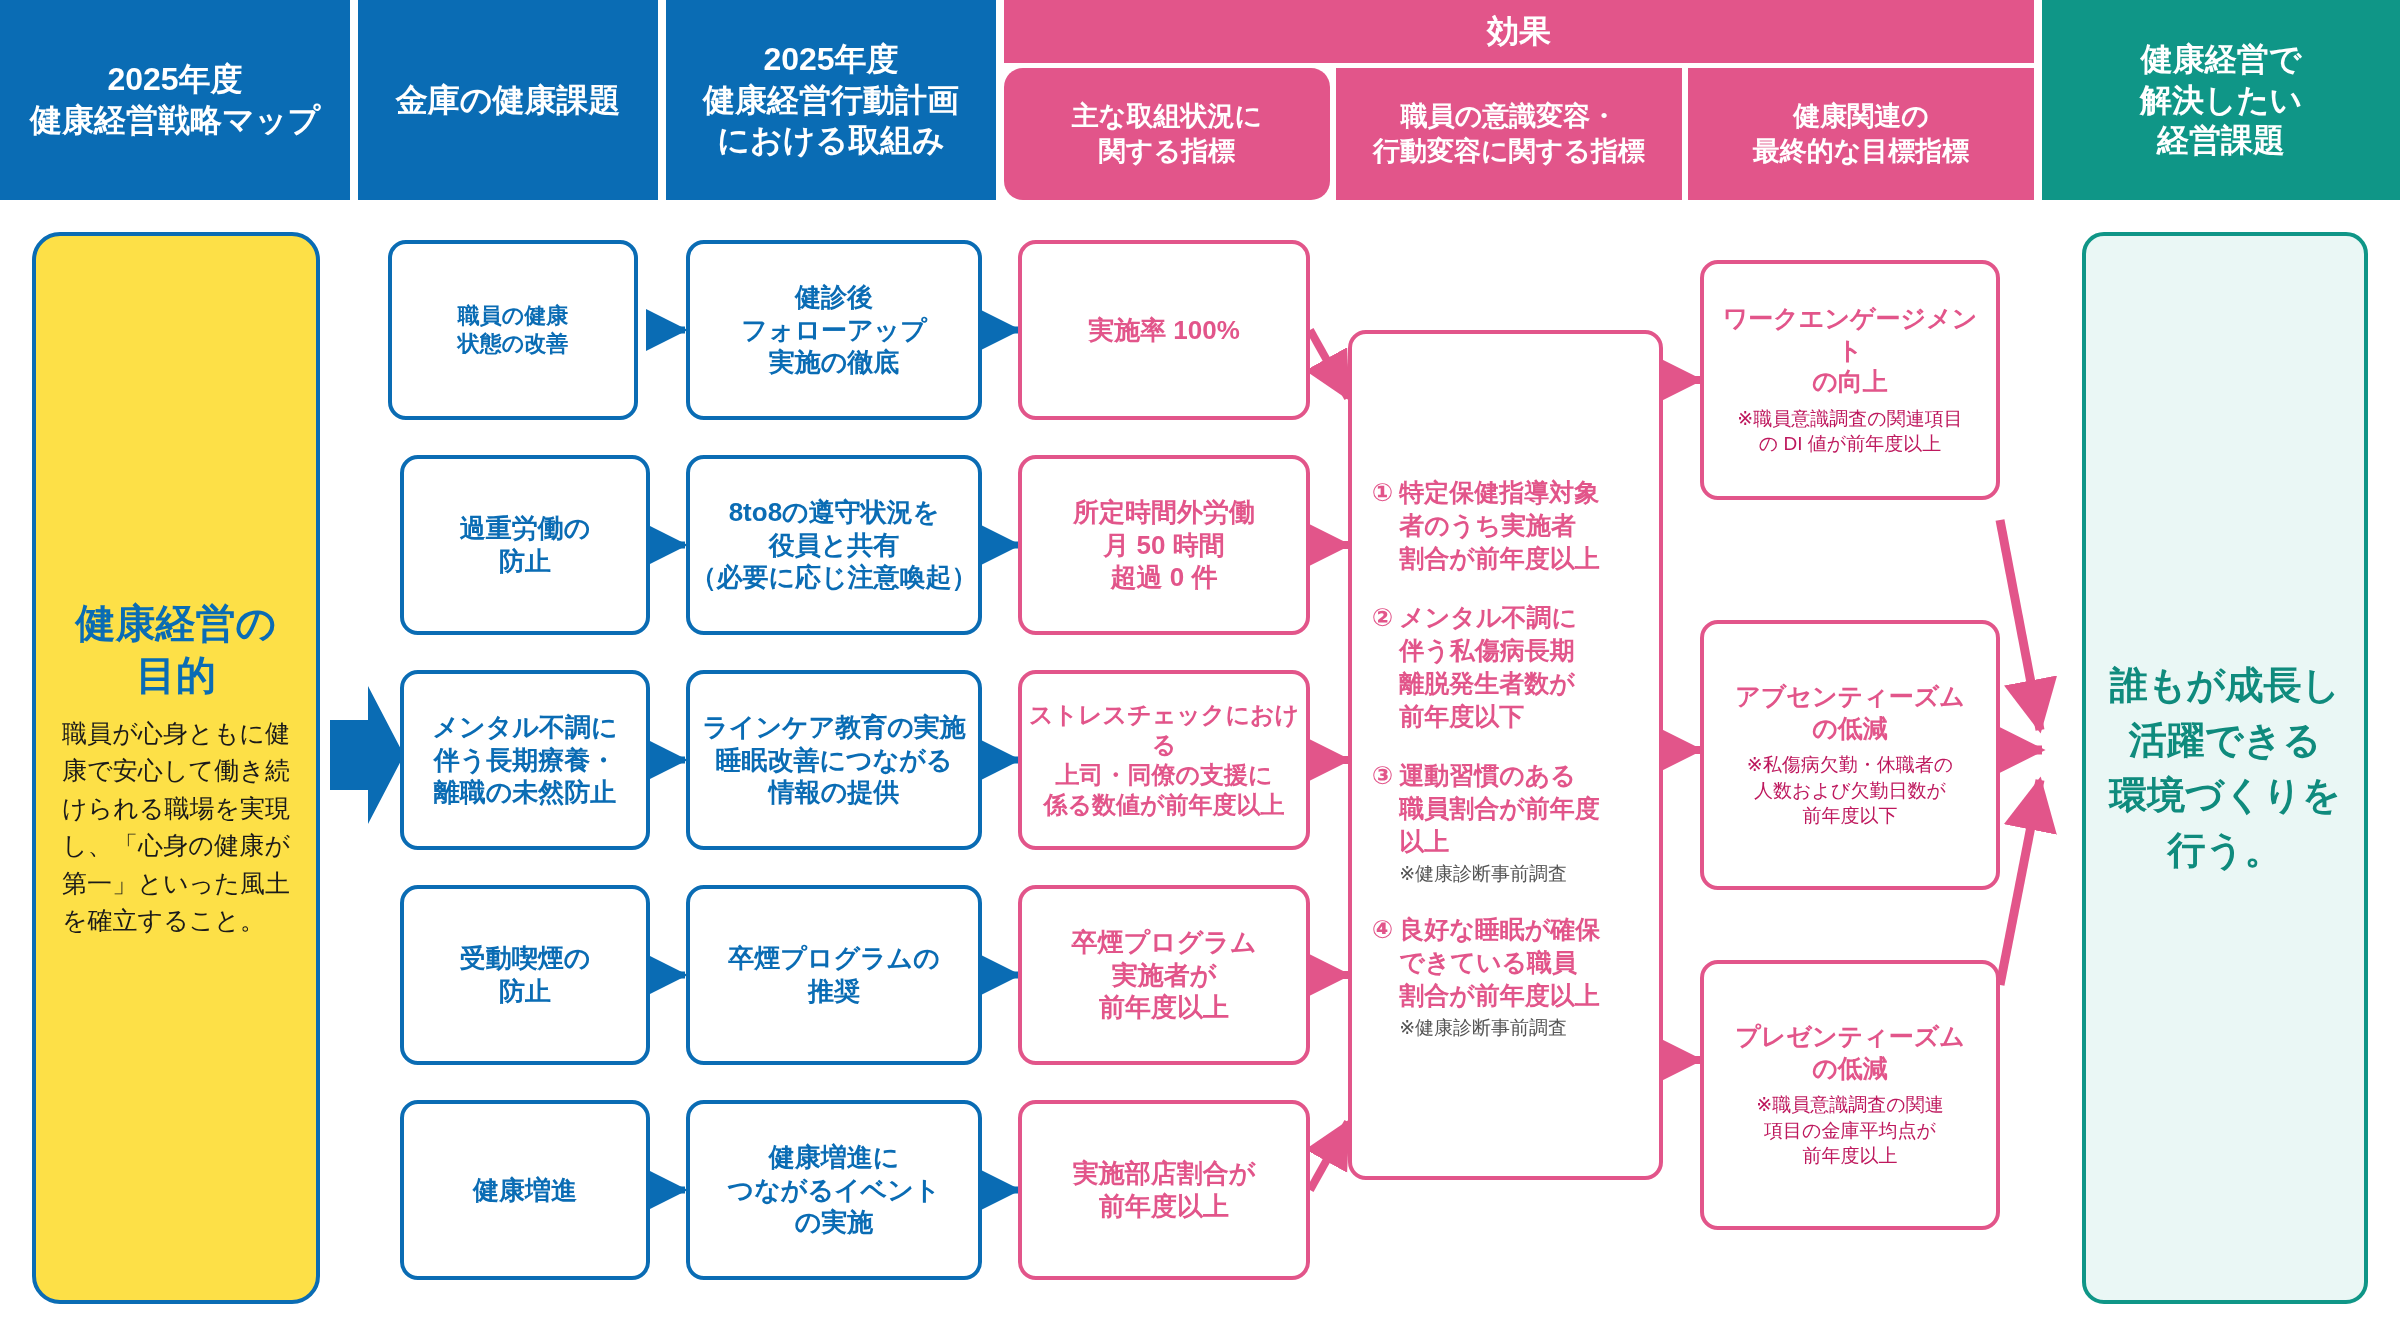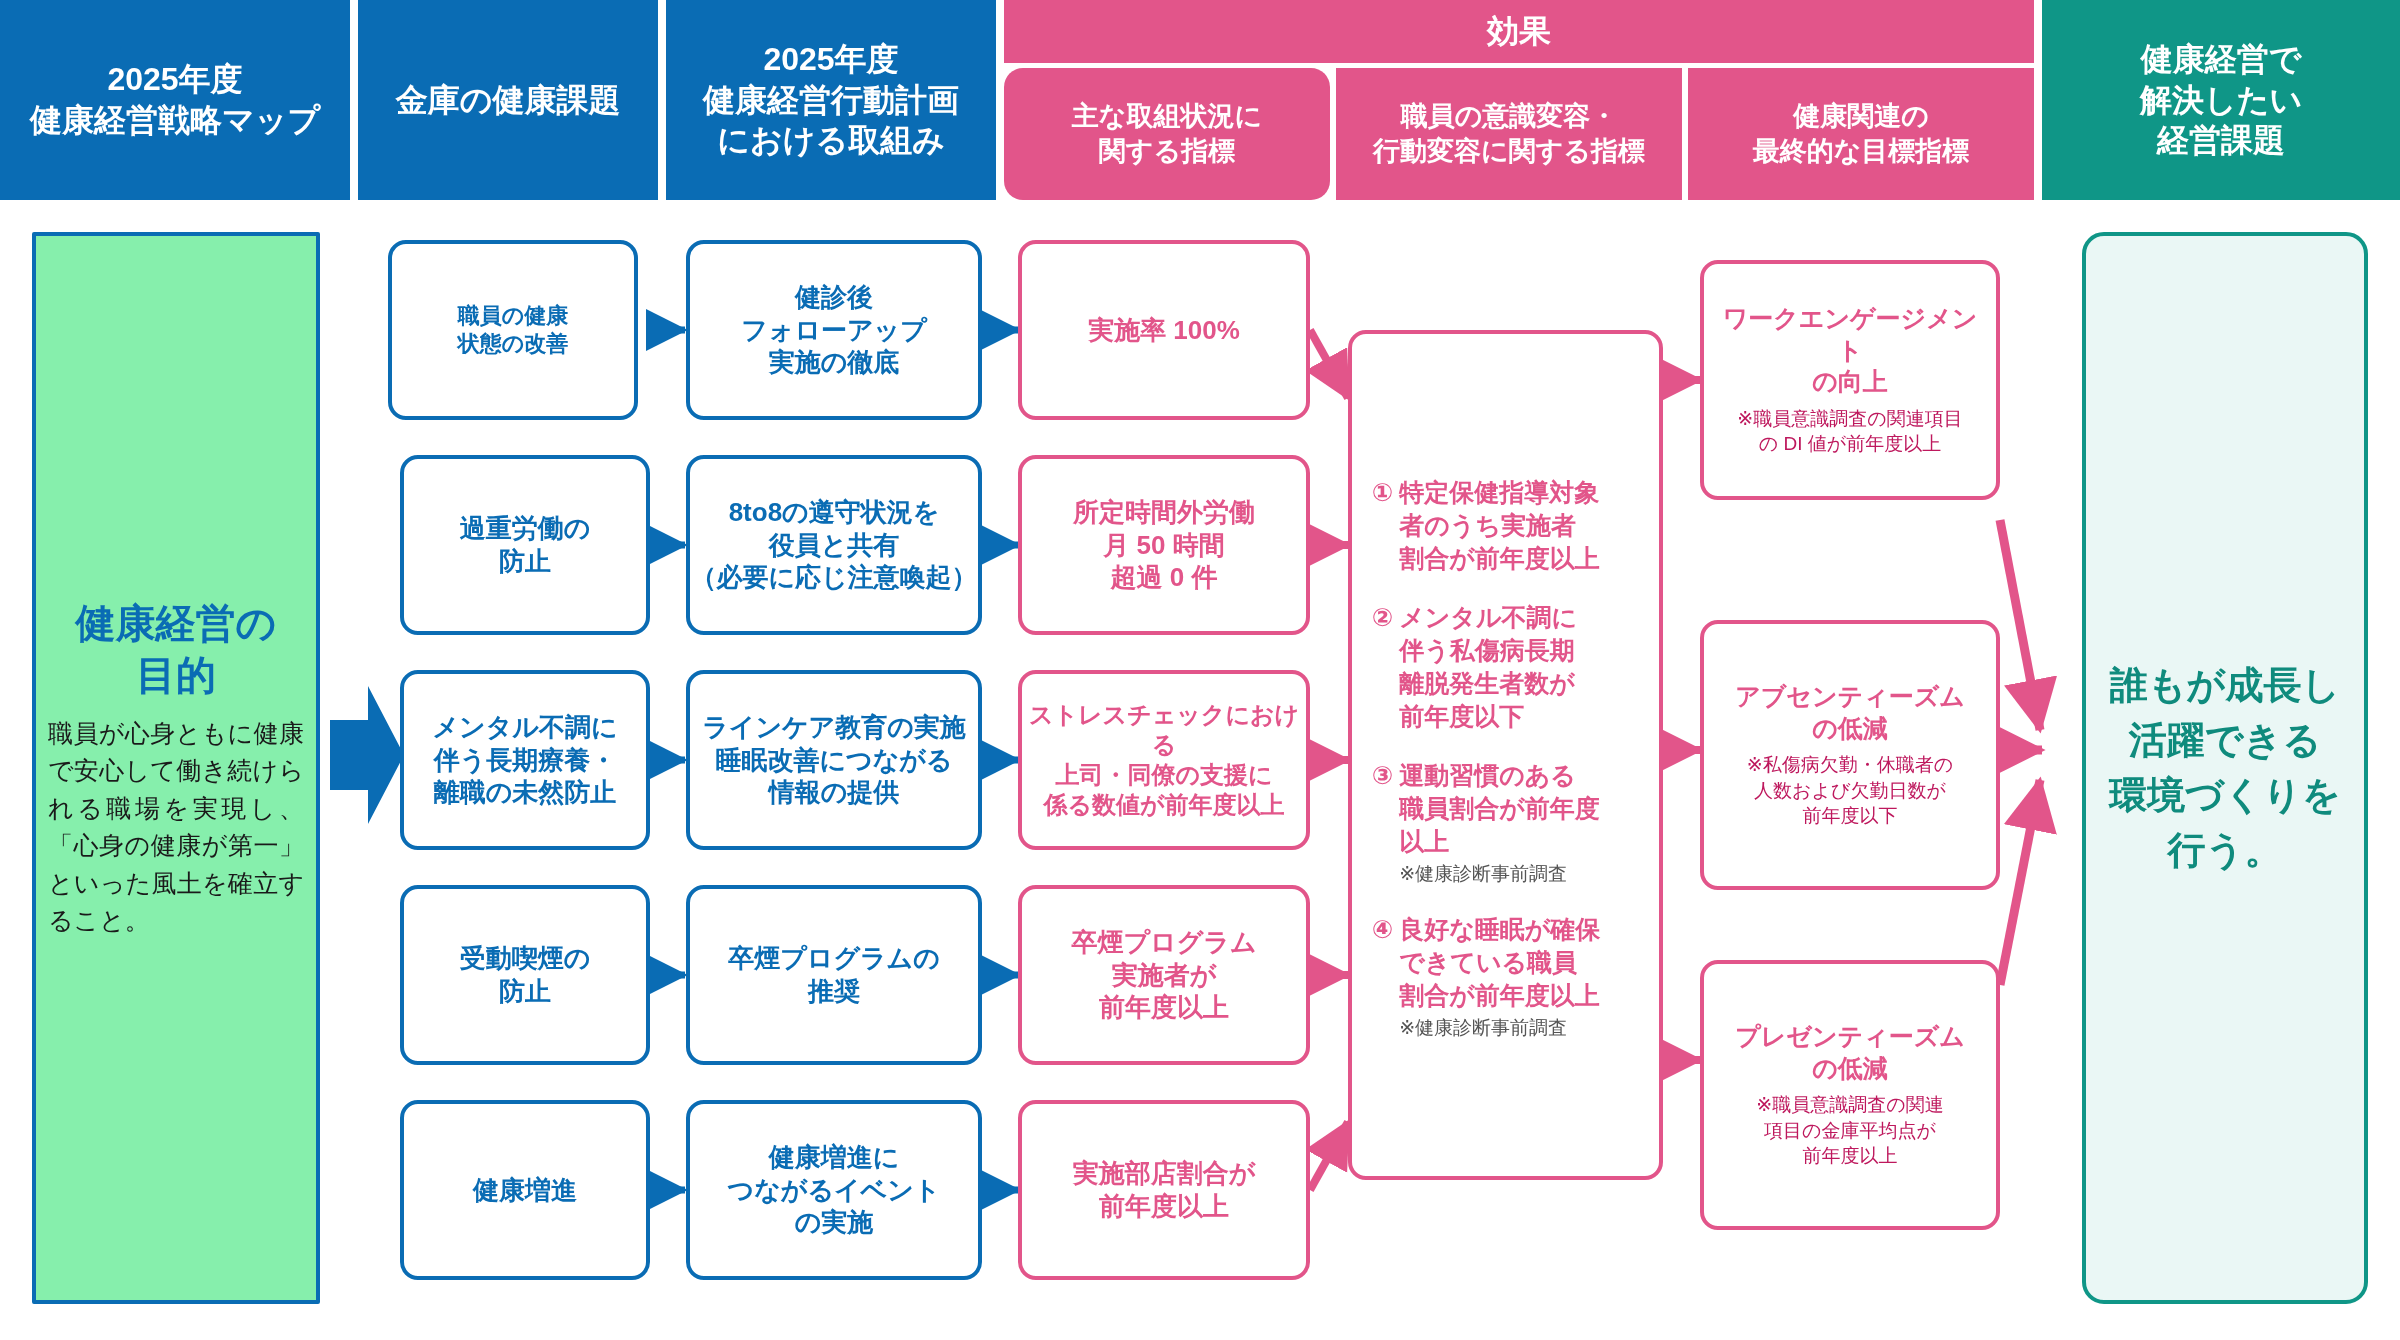--- a/index.html
+++ b/index.html
@@ -46,27 +46,27 @@
     line-height: 1.26;
     font-weight: bold;
   }
   .node-blue { border: 4px solid #0a6cb4; color: #0a6cb4; }
   .node-pink { border: 4px solid #e2558a; color: #e2558a; }
 
   .purpose {
     position: absolute;
     box-sizing: border-box;
     border: 4px solid #0a6cb4;
-    border-radius: 2px;
-    background: #86efac;
+    border-radius: 28px;
+    background: #fde047;
     display: flex;
     flex-direction: column;
     align-items: center;
     justify-content: center;
-    padding: 0 12px;
+    padding: 0 26px;
   }
   .purpose-title {
     color: #0a6cb4;
     font-weight: bold;
     font-size: 40px;
     line-height: 1.3;
     text-align: center;
     white-space: pre-line;
     margin-bottom: 14px;
   }

